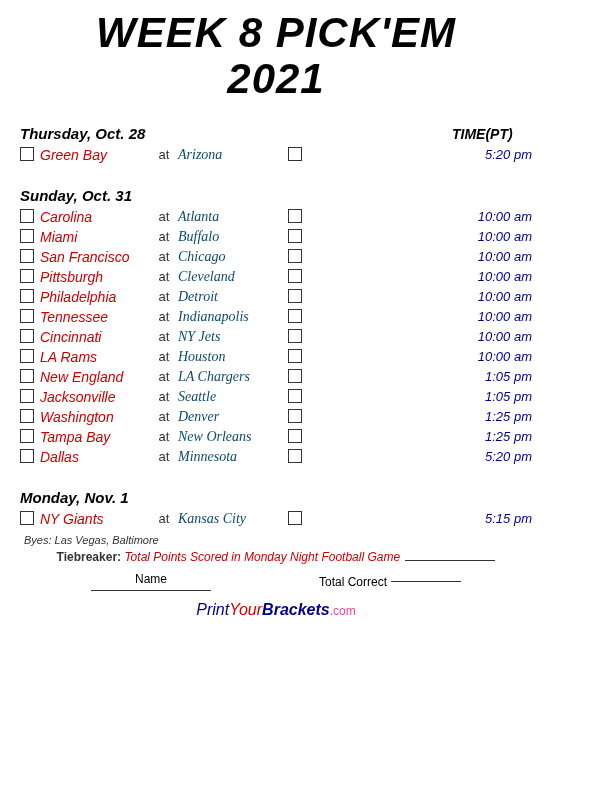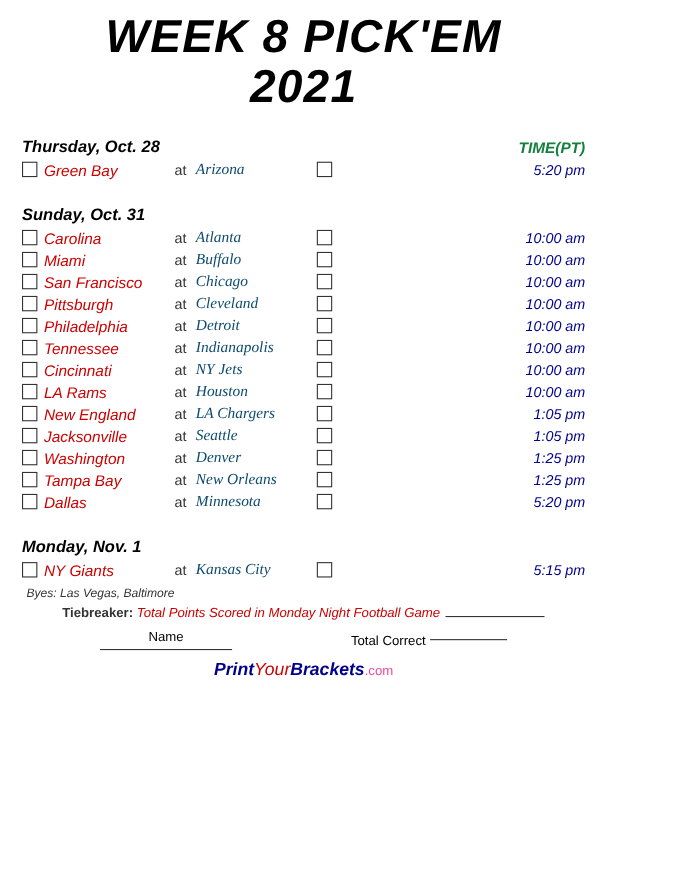--- a/index.html
+++ b/index.html
@@ -33,22 +33,21 @@
     }
     .section-day {
       font-weight: 900;
       font-size: 15px;
       font-style: italic;
     }
     .time-header {
       font-weight: 900;
       font-size: 14px;
       font-style: italic;
-      color: #15803d;
-      text-align: right;
+      color: #000000;
       min-width: 80px;
     }
     .game-row {
       display: flex;
       margin-bottom: 2px;
       padding: 1px 0;
     }
     .checkbox {
       width: 14px;
       height: 14px;
@@ -150,21 +149,21 @@
       border-bottom: 1px solid #333;
       width: 70px;
     }
     .footer-brand {
       text-align: center;
       margin-top: 10px;
       font-size: 16px;
     }
     .brand-print {
       color: #00008B;
-      font-weight: bold;
+      font-weight: normal;
       font-style: italic;
     }
     .brand-your {
       color: #CC0000;
       font-weight: normal;
       font-style: italic;
     }
     .brand-brackets {
       color: #00008B;
       font-weight: bold;

